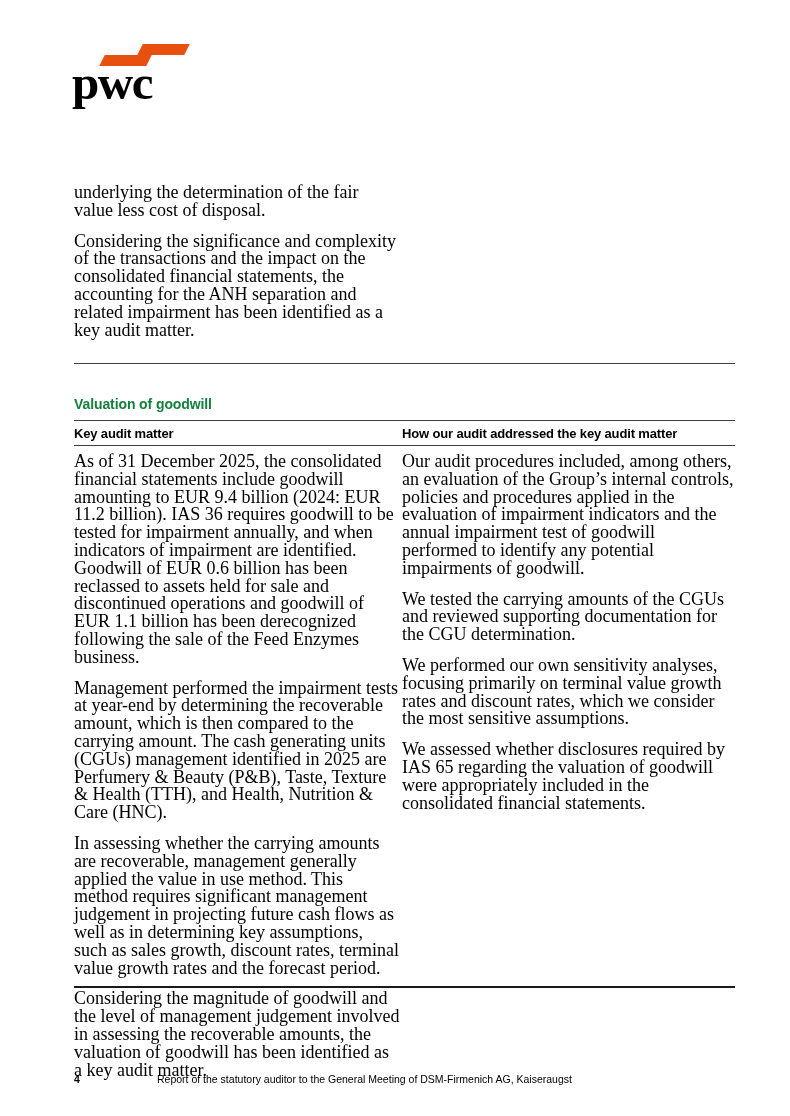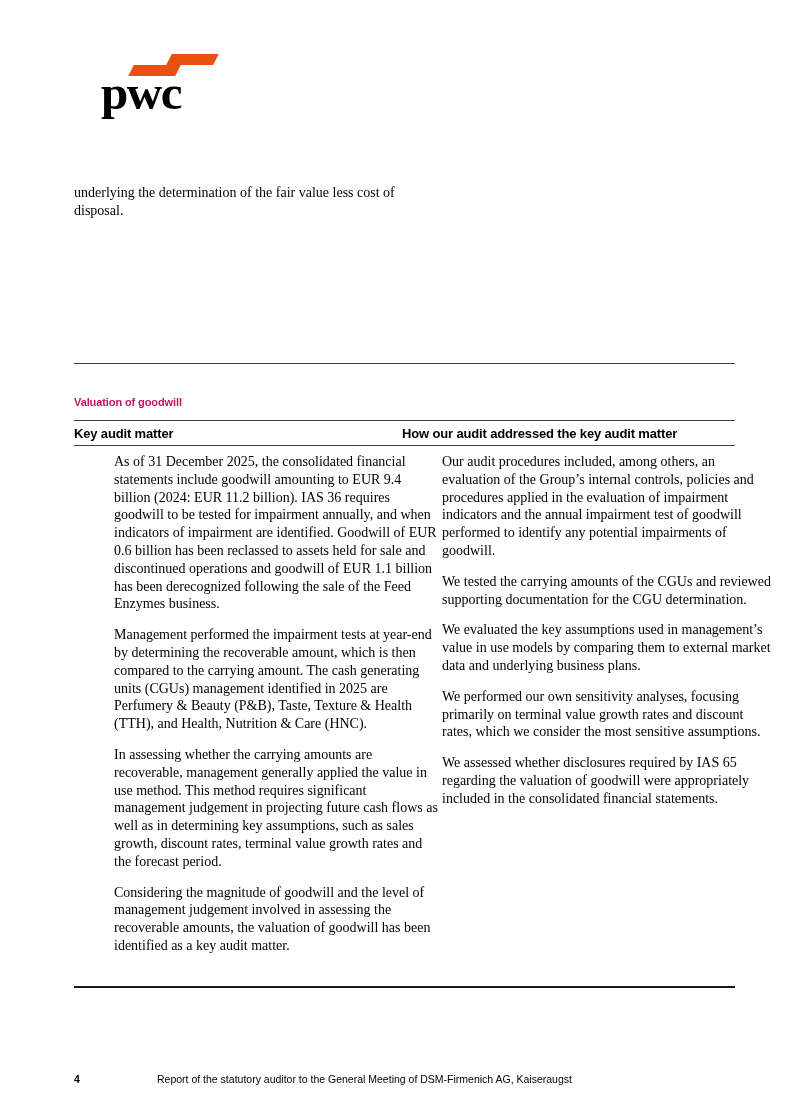--- a/index.html
+++ b/index.html
@@ -13,24 +13,23 @@
     position: relative;
     font-family: "Liberation Serif", serif;
     color: #000000;
     overflow: hidden;
   }
 
   
   .logo-block {
     position: absolute;
     left: 74px;
-    top: 54px;
+    top: 44px;
     width: 130px;
     height: 64px;
-    margin-left: 29px;
   }
   .logo-marks {
     position: relative;
     width: 130px;
     height: 22px;
   }
   .logo-bar {
     position: absolute;
     height: 11px;
   }
@@ -61,21 +60,21 @@
   
   .intro {
     position: absolute;
     left: 74px;
     top: 184px;
     width: 324px;
   }
   .intro p,
   .col p {
     margin: 0 0 13px 0;
-    font-size: 14px;
+    font-size: 18px;
     line-height: 17.8px;
     text-align: left;
   }
 
   
   .rule {
     position: absolute;
     left: 74px;
     width: 661px;
     background: #3f3f3f;
@@ -88,44 +87,43 @@
   #rule-hdr-bot{ top: 445px; }
   #rule-bottom { top: 986px; }
 
   
   .section-heading {
     position: absolute;
     left: 74px;
     top: 396px;
     font-family: "Liberation Sans", sans-serif;
     font-weight: bold;
-    font-size: 11px;
+    font-size: 14px;
     letter-spacing: -0.1px;
-    color: #be185d;
+    color: #15803d;
   }
 
   
   .col-head {
     position: absolute;
     top: 426px;
     font-family: "Liberation Sans", sans-serif;
     font-weight: bold;
     font-size: 13px;
     letter-spacing: -0.15px;
     color: #000000;
   }
   #col-head-left  { left: 74px; }
   #col-head-right { left: 402px; }
 
   
   .col {
     position: absolute;
     top: 453px;
     width: 326px;
-    margin-left: 40px;
   }
   #col-left  { left: 74px; }
   #col-right { left: 402px; width: 332px; }
 
   
   .footer {
     position: absolute;
     left: 74px;
     top: 1073px;
     width: 661px;
@@ -152,20 +150,21 @@
 <div class="logo-block">
   <div class="logo-marks">
     <div class="logo-bar logo-bar-left" style="background: rgb(232, 80, 15);"></div>
     <div class="logo-bar logo-bar-right" style="background: rgb(232, 80, 15);"></div>
   </div>
   <div class="logo-word" style="color: rgb(0, 0, 0);">pwc</div>
 </div>
 
 <div class="intro">
   <p>underlying the determination of the fair value less cost of disposal.</p>
+  <p>Considering the significance and complexity of the transactions and the impact on the consolidated financial statements, the accounting for the ANH separation and related impairment has been identified as a key audit matter.</p>
 </div>
 
 <div class="rule rule-thin" id="rule-top"></div>
 
 <div class="section-heading">Valuation of goodwill</div>
 
 <div class="rule rule-thin" id="rule-hdr-top"></div>
 
 <div class="col-head" id="col-head-left">Key audit matter</div>
 <div class="col-head" id="col-head-right">How our audit addressed the key audit matter</div>
@@ -175,21 +174,20 @@
 <div class="col" id="col-left">
   <p>As of 31 December 2025, the consolidated financial statements include goodwill amounting to EUR 9.4 billion (2024: EUR 11.2 billion). IAS 36 requires goodwill to be tested for impairment annually, and when indicators of impairment are identified. Goodwill of EUR 0.6 billion has been reclassed to assets held for sale and discontinued operations and goodwill of EUR 1.1 billion has been derecognized following the sale of the Feed Enzymes business.</p>
   <p>Management performed the impairment tests at year-end by determining the recoverable amount, which is then compared to the carrying amount. The cash generating units (CGUs) management identified in 2025 are Perfumery &amp; Beauty (P&amp;B), Taste, Texture &amp; Health (TTH), and Health, Nutrition &amp; Care (HNC).</p>
   <p>In assessing whether the carrying amounts are recoverable, management generally applied the value in use method. This method requires significant management judgement in projecting future cash flows as well as in determining key assumptions, such as sales growth, discount rates, terminal value growth rates and the forecast period.</p>
   <p>Considering the magnitude of goodwill and the level of management judgement involved in assessing the recoverable amounts, the valuation of goodwill has been identified as a key audit matter.</p>
 </div>
 
 <div class="col" id="col-right">
   <p>Our audit procedures included, among others, an evaluation of the Group’s internal controls, policies and procedures applied in the evaluation of impairment indicators and the annual impairment test of goodwill performed to identify any potential impairments of goodwill.</p>
   <p>We tested the carrying amounts of the CGUs and reviewed supporting documentation for the CGU determination.</p>
-  <p>We evaluated the key assumptions used in management’s value in use models by comparing them to external market data and underlying business plans.</p>
   <p>We performed our own sensitivity analyses, focusing primarily on terminal value growth rates and discount rates, which we consider the most sensitive assumptions.</p>
   <p>We assessed whether disclosures required by IAS 65 regarding the valuation of goodwill were appropriately included in the consolidated financial statements.</p>
 </div>
 
 <div class="rule rule-thick" id="rule-bottom"></div>
 
 <div class="footer">
   <span class="footer-page">4</span>
   <span class="footer-title">Report of the statutory auditor to the General Meeting of DSM-Firmenich AG, Kaiseraugst</span>
 </div>

